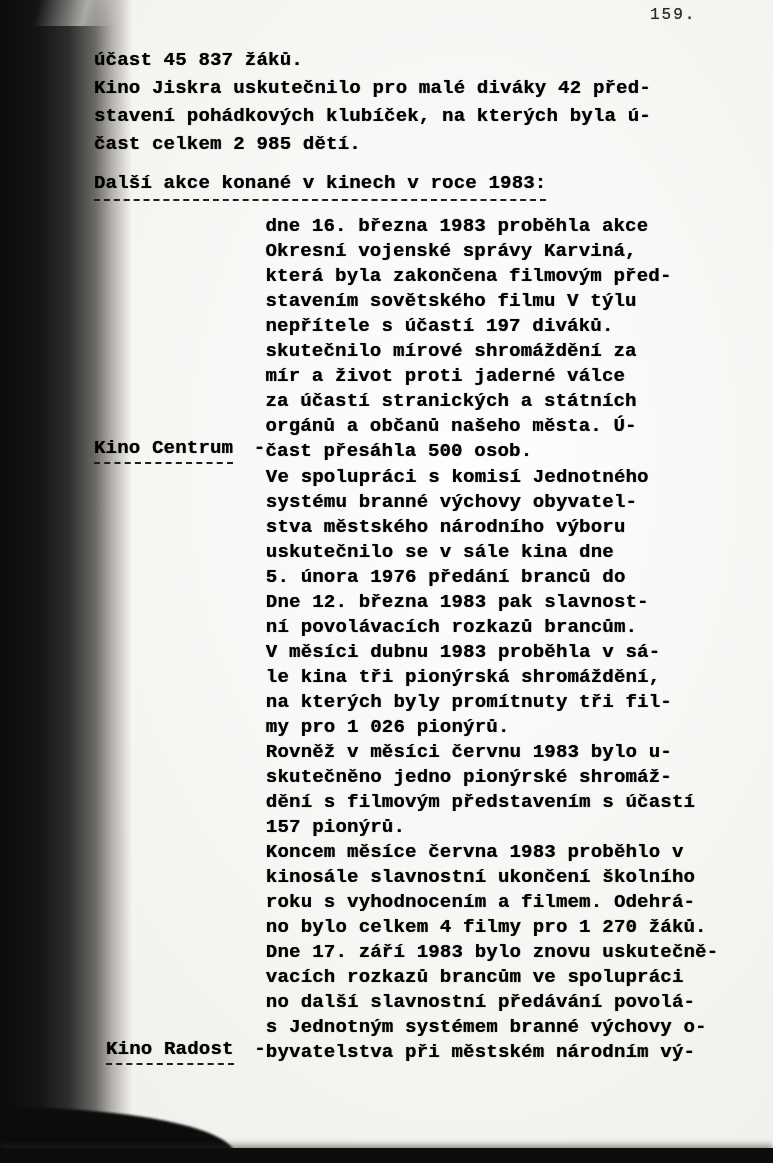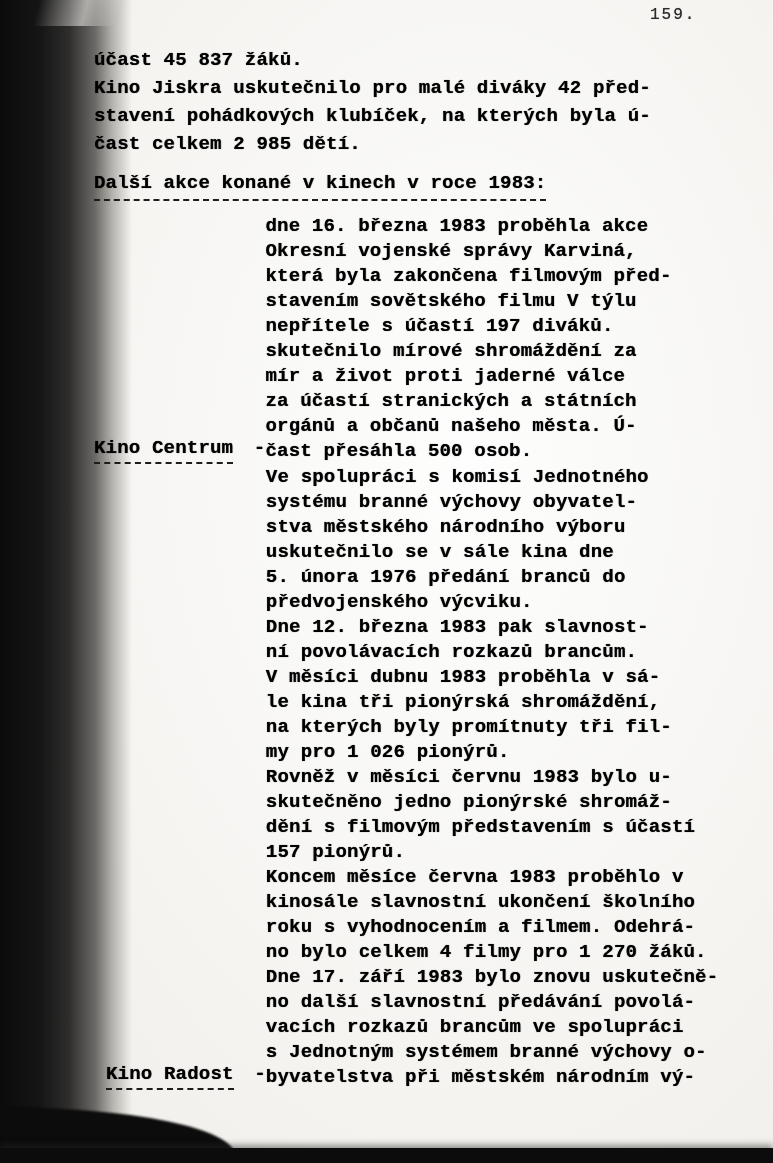--- a/index.html
+++ b/index.html
@@ -136,36 +136,35 @@
     <div class="label-col">
       <span class="entry-label">Kino Radost</span>
       <span class="entry-sep">-</span>
     </div>
     <div class="body-col lines">
         <div class="line">Ve spolupráci s komisí Jednotného</div>
         <div class="line">systému branné výchovy obyvatel-</div>
         <div class="line">stva městského národního výboru</div>
         <div class="line">uskutečnilo se v sále kina dne</div>
         <div class="line">5. února 1976 předání branců do</div>
-        <div class="line">předvojenského výcviku.</div>
         <div class="line">Dne 12. března 1983 pak slavnost-</div>
         <div class="line">ní povolávacích rozkazů brancům.</div>
         <div class="line">V měsíci dubnu 1983 proběhla v sá-</div>
         <div class="line">le kina tři pionýrská shromáždění,</div>
         <div class="line">na kterých byly promítnuty tři fil-</div>
         <div class="line">my pro 1 026 pionýrů.</div>
         <div class="line">Rovněž v měsíci červnu 1983 bylo u-</div>
         <div class="line">skutečněno jedno pionýrské shromáž-</div>
         <div class="line">dění s filmovým představením s účastí</div>
         <div class="line">157 pionýrů.</div>
         <div class="line">Koncem měsíce června 1983 proběhlo v</div>
         <div class="line">kinosále slavnostní ukončení školního</div>
         <div class="line">roku s vyhodnocením a filmem. Odehrá-</div>
         <div class="line">no bylo celkem 4 filmy pro 1 270 žáků.</div>
         <div class="line">Dne 17. září 1983 bylo znovu uskutečně-</div>
+        <div class="line">vacích rozkazů brancům ve spolupráci</div>
         <div class="line">no další slavnostní předávání povolá-</div>
-        <div class="line">vacích rozkazů brancům ve spolupráci</div>
         <div class="line">s Jednotným systémem branné výchovy o-</div>
         <div class="line">byvatelstva při městském národním vý-</div>
       </div>
   </div>
 
 </div>
 
 </body></html>

